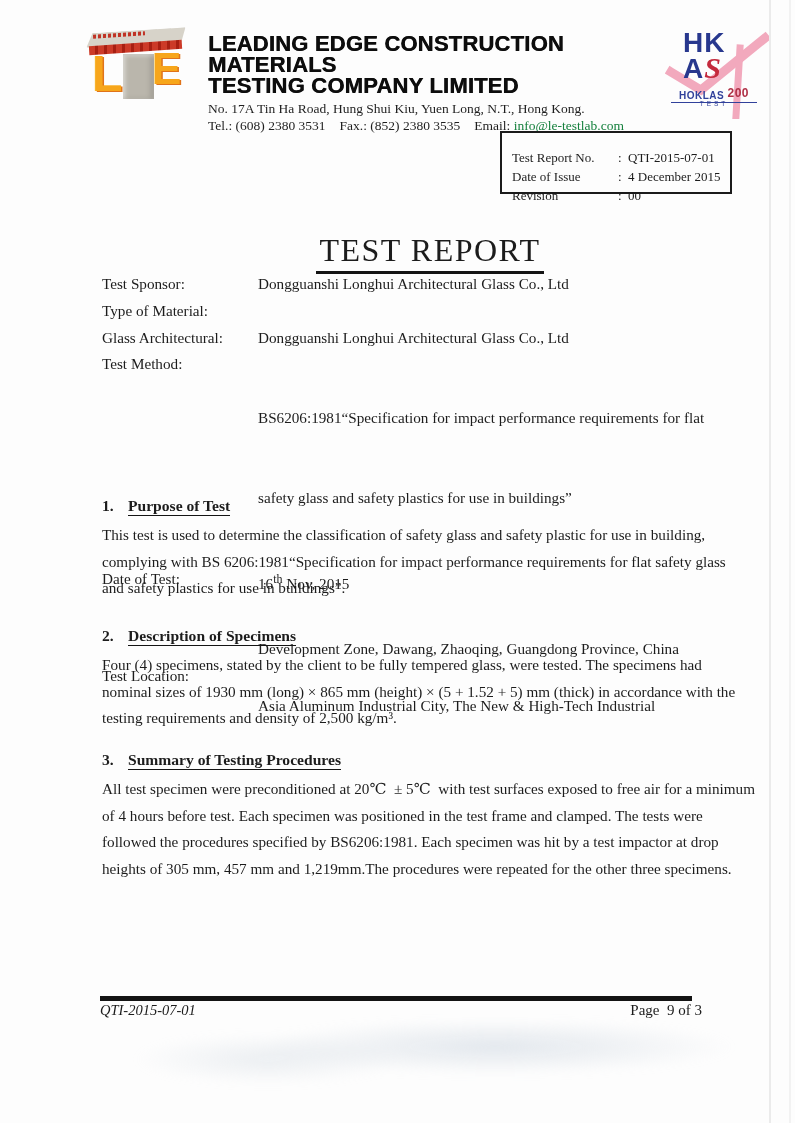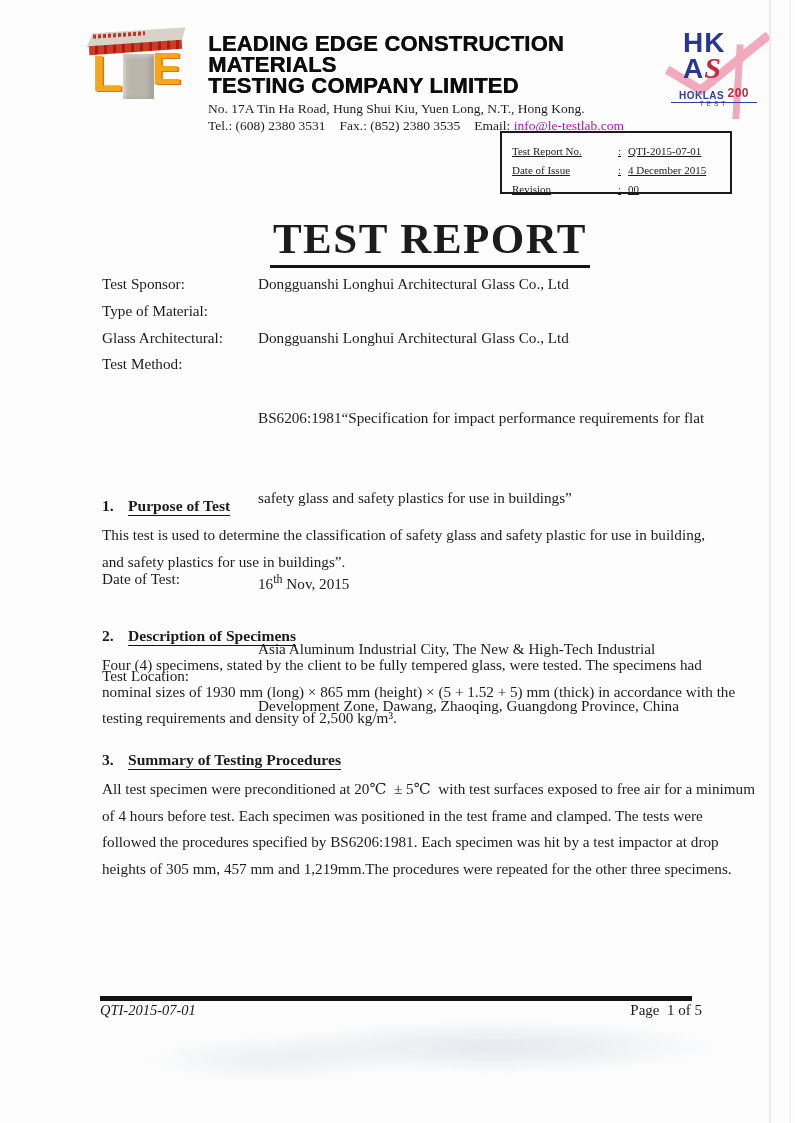--- a/index.html
+++ b/index.html
@@ -35,46 +35,46 @@
   .le-letter.l { left:6px; top:22px; font-size:50px; }
   .le-letter.e { left:66px; top:20px; font-size:44px; }
 
   
   .company { position:absolute; left:208px; top:33px; width:430px; }
   .co-name { font-family:"Liberation Sans",sans-serif; font-weight:bold; font-size:22px;
              letter-spacing:.2px; color:#0d0d0d; line-height:21px; text-shadow:.5px 0 0 #0d0d0d; }
   .co-addr { font-size:13.5px; line-height:17px; margin-top:4px; color:#1e1e1e; }
   .co-contact { font-size:13.5px; line-height:17px; color:#1e1e1e; }
   .co-contact .gap { display:inline-block; width:14px; }
-  .email-link { color:#a21caf; text-decoration:underline; }
+  .email-link { color:#15803d; text-decoration:underline; }
 
   
   .hkas { position:absolute; left:661px; top:24px; width:110px; height:95px; }
   .hkas svg { position:absolute; left:0; top:0; }
   .hkas-letters { position:absolute; left:22px; top:6px; font-family:"Liberation Sans",sans-serif;
              font-weight:bold; color:#28388e; font-size:28px; line-height:25px; letter-spacing:1px; }
   .hkas-s { font-family:"Liberation Serif",serif; font-style:italic; color:#c42a3d; font-size:30px; }
   .hkas-caption { position:absolute; left:10px; top:62px; width:86px; text-align:center;
              font-family:"Liberation Sans",sans-serif; font-weight:bold; font-size:10px;
              color:#31419b; border-bottom:1px solid #31419b; padding-bottom:1px; letter-spacing:.5px;}
   .hkas-caption .no { font-size:12px; color:#b03046; vertical-align:2px; }
   .hkas-sub { position:absolute; left:10px; top:76px; width:86px; text-align:center;
              font-family:"Liberation Sans",sans-serif; font-size:6.5px; letter-spacing:3px; color:#31419b; }
 
   
   .info-box { position:absolute; left:500px; top:131px; width:232px; height:63px;
-              border:2px solid #1b1b1b; padding:10px 6px 4px 10px; font-size:11px; background:#fdfdfd;text-decoration:underline; }
+              border:2px solid #1b1b1b; padding:16px 6px 4px 10px; font-size:13px; background:#fdfdfd; }
   .ib-row { display:flex; line-height:17px; margin-bottom:2px; }
   .ib-label { width:106px; flex-shrink:0; }
   .ib-sep { width:10px; }
 
   
   .title-wrap { position:absolute; left:100px; top:214px; width:660px; text-align:center; }
-  .title { display:inline-block; font-size:43px; font-weight:bold; letter-spacing:1.5px;
-           border-bottom:3px solid #141414; padding:0 3px 2px; }
+  .title { display:inline-block; font-size:32px; font-weight:normal; letter-spacing:1.5px;
+           border-bottom:3px solid #141414; padding:0 3px 2px;margin-top:18px; }
 
   
   .fields { position:absolute; left:102px; top:271px; width:660px; font-size:15.2px; }
   .frow { display:flex; }
   .flabel { width:156px; flex-shrink:0; line-height:26.8px; }
   .fvalue { flex:1; line-height:26.8px; white-space:pre; }
   .frow.loc { margin-top:3px; align-items:center; }
   .frow.loc .fvalue { line-height:19px; white-space:pre; }
   sup.ord { font-size:12px; vertical-align:6px; letter-spacing:0; }
 
@@ -168,31 +168,32 @@
         <div class="mline">safety glass and safety plastics for use in buildings”</div>
       </span>
     </div>
     <div class="frow">
       <span class="flabel">Date of Test:</span>
       <span class="fvalue"><span>16</span><sup class="ord">th</sup><span> Nov, 2015</span></span>
     </div>
     <div class="frow loc">
       <span class="flabel">Test Location:</span>
       <span class="fvalue">
+        <div>Development Zone, Dawang, Zhaoqing, Guangdong Province, China</div>
         <div>Asia Aluminum Industrial City, The New &amp; High-Tech Industrial</div>
-        <div>Development Zone, Dawang, Zhaoqing, Guangdong Province, China</div>
       </span>
     </div>
   </div>
 
   <div class="section sec1">
     <div class="sec-head">
       <span class="sec-num">1.</span><span class="sec-title">Purpose of Test</span>
     </div>
     <div class="pline">This test is used to determine the classification of safety glass and safety plastic for use in building,</div>
+    <div class="pline">complying with BS 6206:1981“Specification for impact performance requirements for flat safety glass</div>
     <div class="pline">and safety plastics for use in buildings”.</div>
   </div>
 
   <div class="section sec2">
     <div class="sec-head">
       <span class="sec-num">2.</span><span class="sec-title">Description of Specimens</span>
     </div>
     <div class="pline">Four (4) specimens, stated by the client to be fully tempered glass, were tested. The specimens had</div>
     <div class="pline">nominal sizes of 1930 mm (long) × 865 mm (height) × (5 + 1.52 + 5) mm (thick) in accordance with the</div>
     <div class="pline">testing requirements and density of 2,500 kg/m³.</div>
@@ -205,21 +206,21 @@
     <div class="pline">All test specimen were preconditioned at 20℃  ± 5℃  with test surfaces exposed to free air for a minimum</div>
     <div class="pline">of 4 hours before test. Each specimen was positioned in the test frame and clamped. The tests were</div>
     <div class="pline">followed the procedures specified by BS6206:1981. Each specimen was hit by a test impactor at drop</div>
     <div class="pline">heights of 305 mm, 457 mm and 1,219mm.The procedures were repeated for the other three specimens.</div>
   </div>
 
   <div class="footer">
     <div class="frule"></div>
     <div class="ftext">
       <span class="fdoc">QTI-2015-07-01</span>
-      <span class="fpage">Page  1 of 5</span>
+      <span class="fpage">Page  9 of 3</span>
     </div>
   </div>
 
   <div class="scan-line l1"></div>
   <div class="scan-line l2"></div>
   <div class="scan-blotch"></div>
 
 </div>
 
 </body></html>

